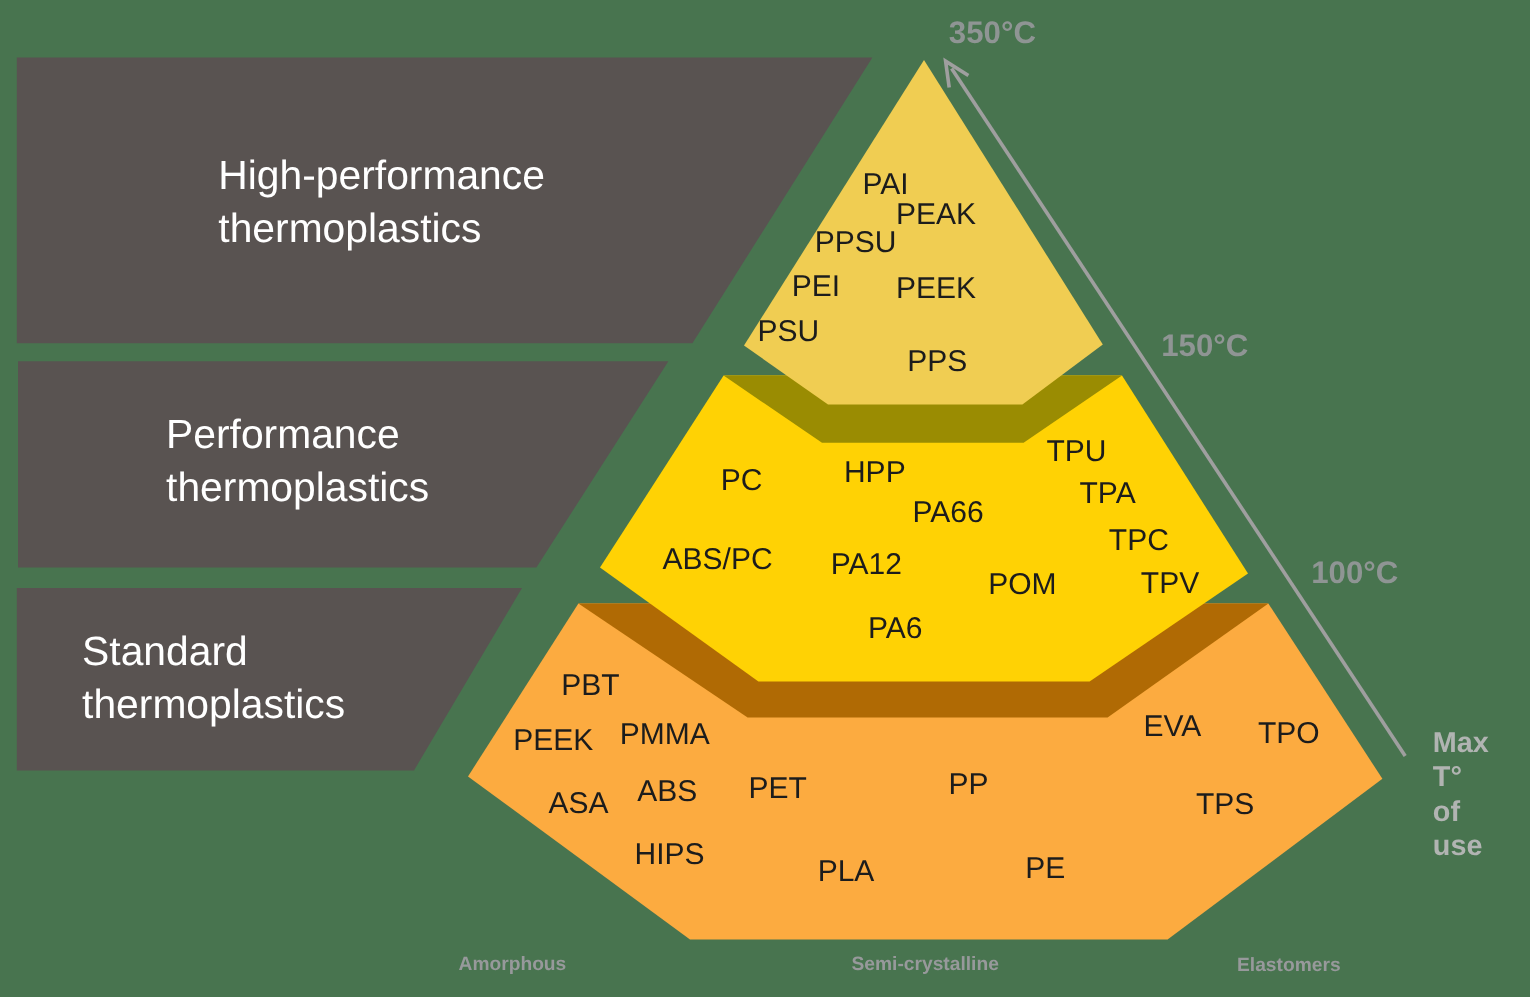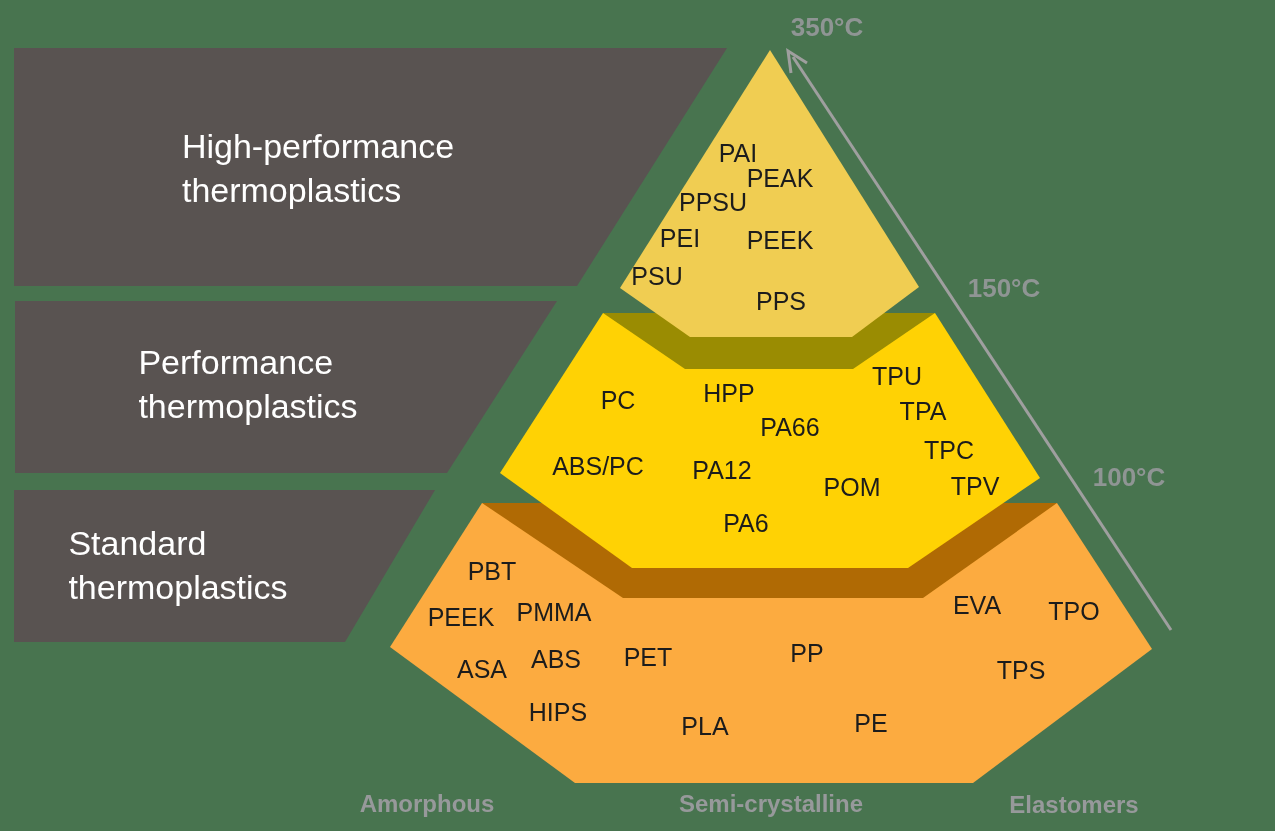--- a/index.html
+++ b/index.html
@@ -43,21 +43,21 @@
     white-space: nowrap;
   }
   .axis-caption {
     color: #b1b4b2;
     font-size: 24px;
     font-weight: bold;
     line-height: 1.2;
   }
   .category {
     color: #97999b;
-    font-size: 24px;
+    font-size: 16px;
     font-weight: bold;
     white-space: nowrap;
   }
 </style>
 </head>
 <body>
 
 <div class="stage">
 
   <svg class="backdrop" viewBox="0 0 1275 831">
@@ -80,20 +80,22 @@
   <div class="lbl box-label" style="left:318px; top:169px">High-performance
 thermoplastics</div>
   <div class="lbl box-label" style="left:248px; top:385px">Performance
 thermoplastics</div>
   <div class="lbl box-label" style="left:178px; top:566px">Standard
 thermoplastics</div>
 
   <div class="lbl temp" style="left:827px; top:27px">350°C</div>
   <div class="lbl temp" style="left:1004px; top:288px">150°C</div>
   <div class="lbl temp" style="left:1129px; top:477px">100°C</div>
+  <div class="lbl axis-caption" style="left:1221px; top:663px">Max T°
+of use</div>
 
   <div class="lbl category" style="left:427px; top:804px">Amorphous</div>
   <div class="lbl category" style="left:771px; top:804px">Semi-crystalline</div>
   <div class="lbl category" style="left:1074px; top:805px">Elastomers</div>
 
   <div class="lbl material" style="left:738px; top:154px">PAI</div>
   <div class="lbl material" style="left:780px; top:179px">PEAK</div>
   <div class="lbl material" style="left:713px; top:203px">PPSU</div>
   <div class="lbl material" style="left:680px; top:239px">PEI</div>
   <div class="lbl material" style="left:780px; top:241px">PEEK</div>

